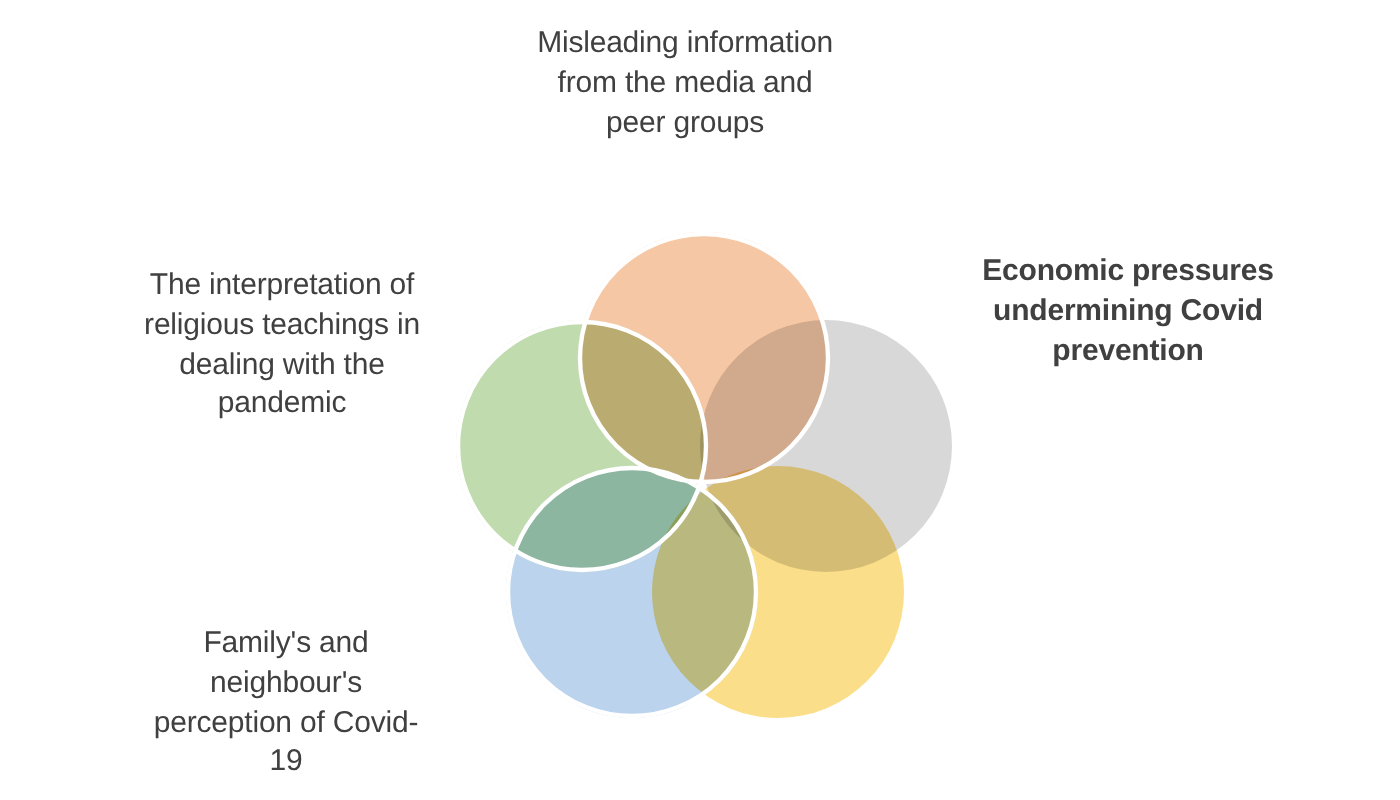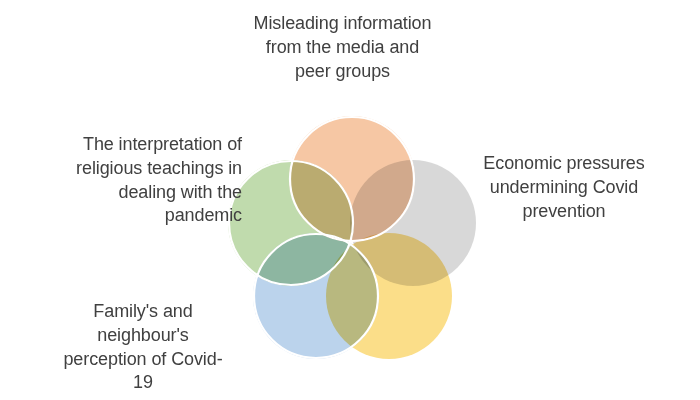--- a/index.html
+++ b/index.html
@@ -19,40 +19,40 @@
   .venn-svg{
     position:absolute;
     left:0;top:0;
     width:700px;height:400px;
     display:block;
   }
   .label{
     position:absolute;
     text-align:center;
     color:#404040;
-    font-size:18px;
+    font-size:15px;
     line-height:1.32;
     font-family:"Liberation Sans", sans-serif;
     white-space:pre-line;
     letter-spacing:-0.1px;
   }
   #label-top{
     left:245px; top:12px; width:195px;
   }
   #label-right{
-    left:468px; top:152px; width:192px;
+    left:468px; top:126px; width:192px;font-weight:bold;
   }
   #label-bottom-right{
     left:474px; top:300px; width:186px;
   }
   #label-bottom-left{
-    left:48px; top:300px; width:190px;
+    left:48px; top:312px; width:190px;
   }
   #label-left{
-    left:40px; top:133px; width:202px;text-align:right;
+    left:40px; top:133px; width:202px;
   }
 </style>
 </head>
 <body style="background: rgb(255, 255, 255);">
 
 <div id="stage">
 
   <svg class="venn-svg" viewBox="0 0 700 400" xmlns="http://www.w3.org/2000/svg">
     <g style="mix-blend-mode:normal;isolation:isolate;">
 

